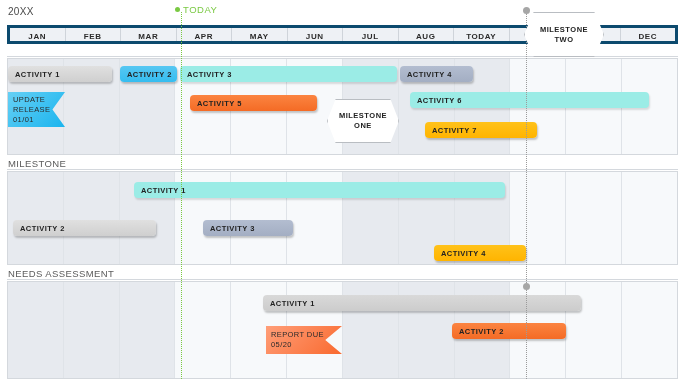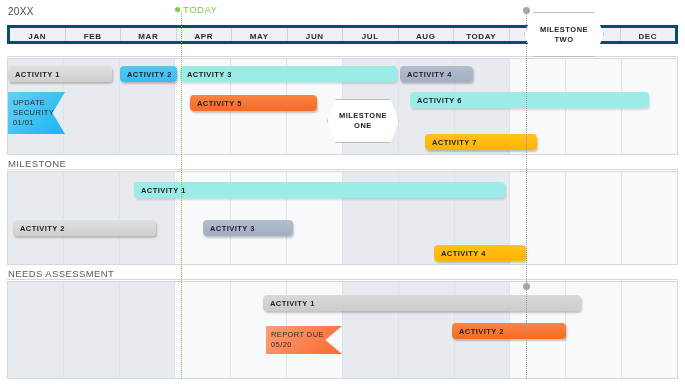--- a/index.html
+++ b/index.html
@@ -249,26 +249,26 @@
       </div>
       <div class="bar slate" style="left: 400px; top: 66px; width: 73px;">
         <span>ACTIVITY 4</span>
       </div>
       <div class="bar orange" style="left: 190px; top: 95px; width: 127px;">
         <span>ACTIVITY 5</span>
       </div>
       <div class="bar cyan" style="left: 410px; top: 92px; width: 239px;">
         <span>ACTIVITY 6</span>
       </div>
-      <div class="bar amber" style="left: 425px; top: 134px; width: 112px;">
+      <div class="bar amber" style="left: 425px; top: 122px; width: 112px;">
         <span>ACTIVITY 7</span>
       </div>
-      <div class="flag blue" style="left: 8px; top: 92px; width: 57px; height: 42px;">
+      <div class="flag blue" style="left: 8px; top: 92px; width: 57px; height: 35px;">
         <div>UPDATE</div>
-        <div>SECURITY</div>
+        <div>RELEASE</div>
         <div>01/01</div>
       </div>
       <div class="group-title" style="left: 8px; top: 158px;">MILESTONE</div>
       <div class="group-rule" style="left: 7px; top: 169px; width: 671px;"></div>
       <div class="grid" style="left: 7px; top: 171px; width: 671px; height: 94px;">
         <div class="grid-col shade"></div>
         <div class="grid-col shade"></div>
         <div class="grid-col shade"></div>
         <div class="grid-col"></div>
         <div class="grid-col"></div>

